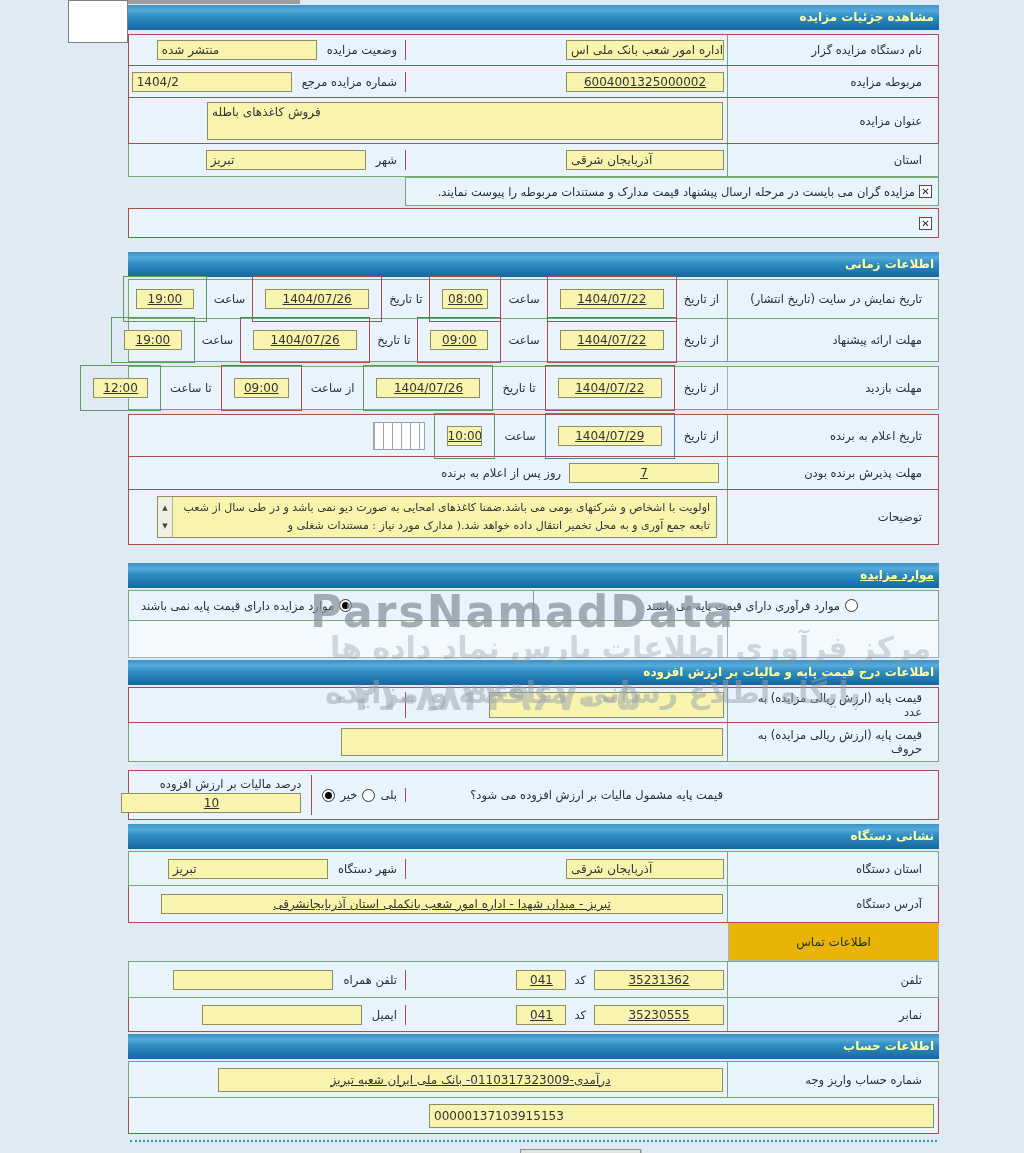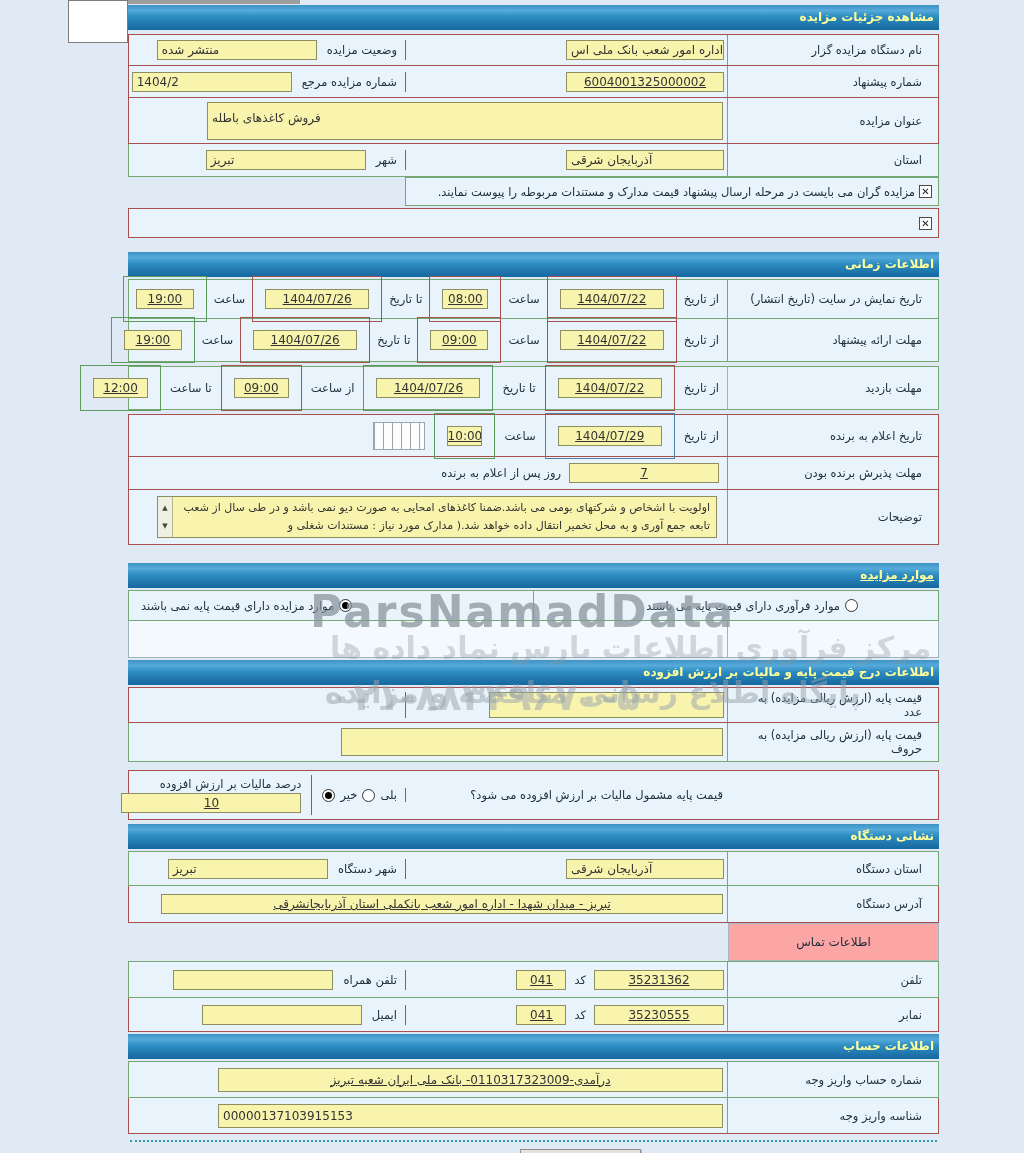--- a/index.html
+++ b/index.html
@@ -74,21 +74,21 @@
   .wm-fa1 { left:330px; top:630px; font-size:30px; opacity:.35; direction:rtl; font-weight:bold; }
   .wm-fa2 { left:325px; top:675px; font-size:30px; opacity:.5; direction:rtl; font-weight:bold; color:#97a2ab; }
   .wm-ph  { left:330px; top:675px; font-size:38px; opacity:.5; font-weight:bold; color:#99a4ad; }
 
   .footer-sep { border-top:2px dotted #2e9aa8; margin:6px 2px 0 2px; }
   .footer-bar { display:flex; align-items:center; justify-content:center; gap:14px; padding:7px 0 0 0; direction:rtl; }
   .btn { background:#e4e2dc; border:1px solid #8f8f8f; box-shadow:1px 1px 0 #bbb; padding:3px 16px; font-size:12px; color:#222; cursor:pointer; }
   .lnk { font-style:italic; font-weight:bold; color:#1c2f5e; font-size:12.5px; cursor:pointer; }
 
   .contact-hd-cell { width:211px; flex:0 0 211px; display:flex; align-items:center; justify-content:center;
-    border:1px solid #a7b6c2; background:#fca5a5; font-size:12px; }
+    border:1px solid #a7b6c2; background:#eab308; font-size:12px; }
   .mt2{margin-top:2px;} .mt4{margin-top:4px;} .mt5{margin-top:18px;text-decoration:underline;} .mt14{margin-top:14px;}
 </style>
 </head>
 <body>
 
 <div class="page">
   <div class="top-strip"></div>
   <div class="whitebox"></div>
 
   <div class="wm wm-brand">ParsNamadData</div>
@@ -107,36 +107,36 @@
           <div class="inp" style="width:158px">اداره امور شعب بانک ملی اس</div>
         </div>
         <div class="sub-side">
           <span class="slbl">وضعیت مزایده</span>
           <div class="inp" style="width:160px">منتشر شده</div>
         </div>
       </div>
     </div>
 
     <div class="trow b-r" style="height:32px;border-top:none">
-      <div class="lbl">شماره پیشنهاد</div>
+      <div class="lbl">مربوطه مزایده</div>
       <div class="cell split">
         <div class="sub-main">
           <div class="inp center" style="width:158px">6004001325000002</div>
         </div>
         <div class="sub-side">
           <span class="slbl">شماره مزایده مرجع</span>
           <div class="inp" style="width:160px">1404/2</div>
         </div>
       </div>
     </div>
 
     <div class="trow b-r" style="height:46px;border-top:none">
       <div class="lbl">عنوان مزایده</div>
       <div class="cell">
-        <div class="inp" style="width:516px;height:38px;align-items:flex-start;padding-top:8px">فروش کاغذهای باطله</div>
+        <div class="inp" style="width:516px;height:38px;align-items:flex-start;padding-top:2px">فروش کاغذهای باطله</div>
       </div>
     </div>
 
     <div class="trow b-g" style="height:33px;border-top:none">
       <div class="lbl">استان</div>
       <div class="cell split">
         <div class="sub-main">
           <div class="inp" style="width:158px">آذربایجان شرقی</div>
         </div>
         <div class="sub-side">
@@ -377,21 +377,20 @@
     <div class="sec-header mt2">اطلاعات حساب</div>
 
     <div class="trow b-g mt2" style="height:37px">
       <div class="lbl">شماره حساب واریز وجه</div>
       <div class="cell">
         <div class="inp center" style="width:505px;height:24px">درآمدی-0110317323009- بانک ملی ایران شعبه تبریز</div>
       </div>
     </div>
 
     <div class="trow b-r" style="height:36px;border-top:none">
-      <div class="lbl">شناسه واریز وجه</div>
       <div class="cell">
         <div class="inp" style="width:505px;height:24px">00000137103915153</div>
       </div>
     </div>
 
     <div class="footer-sep"></div>
     <div class="footer-bar">
       <button class="btn">مدارک پیوستی(۰)</button>
       <span class="lnk">بازگشت</span>
       <span class="lnk">چاپ</span>

